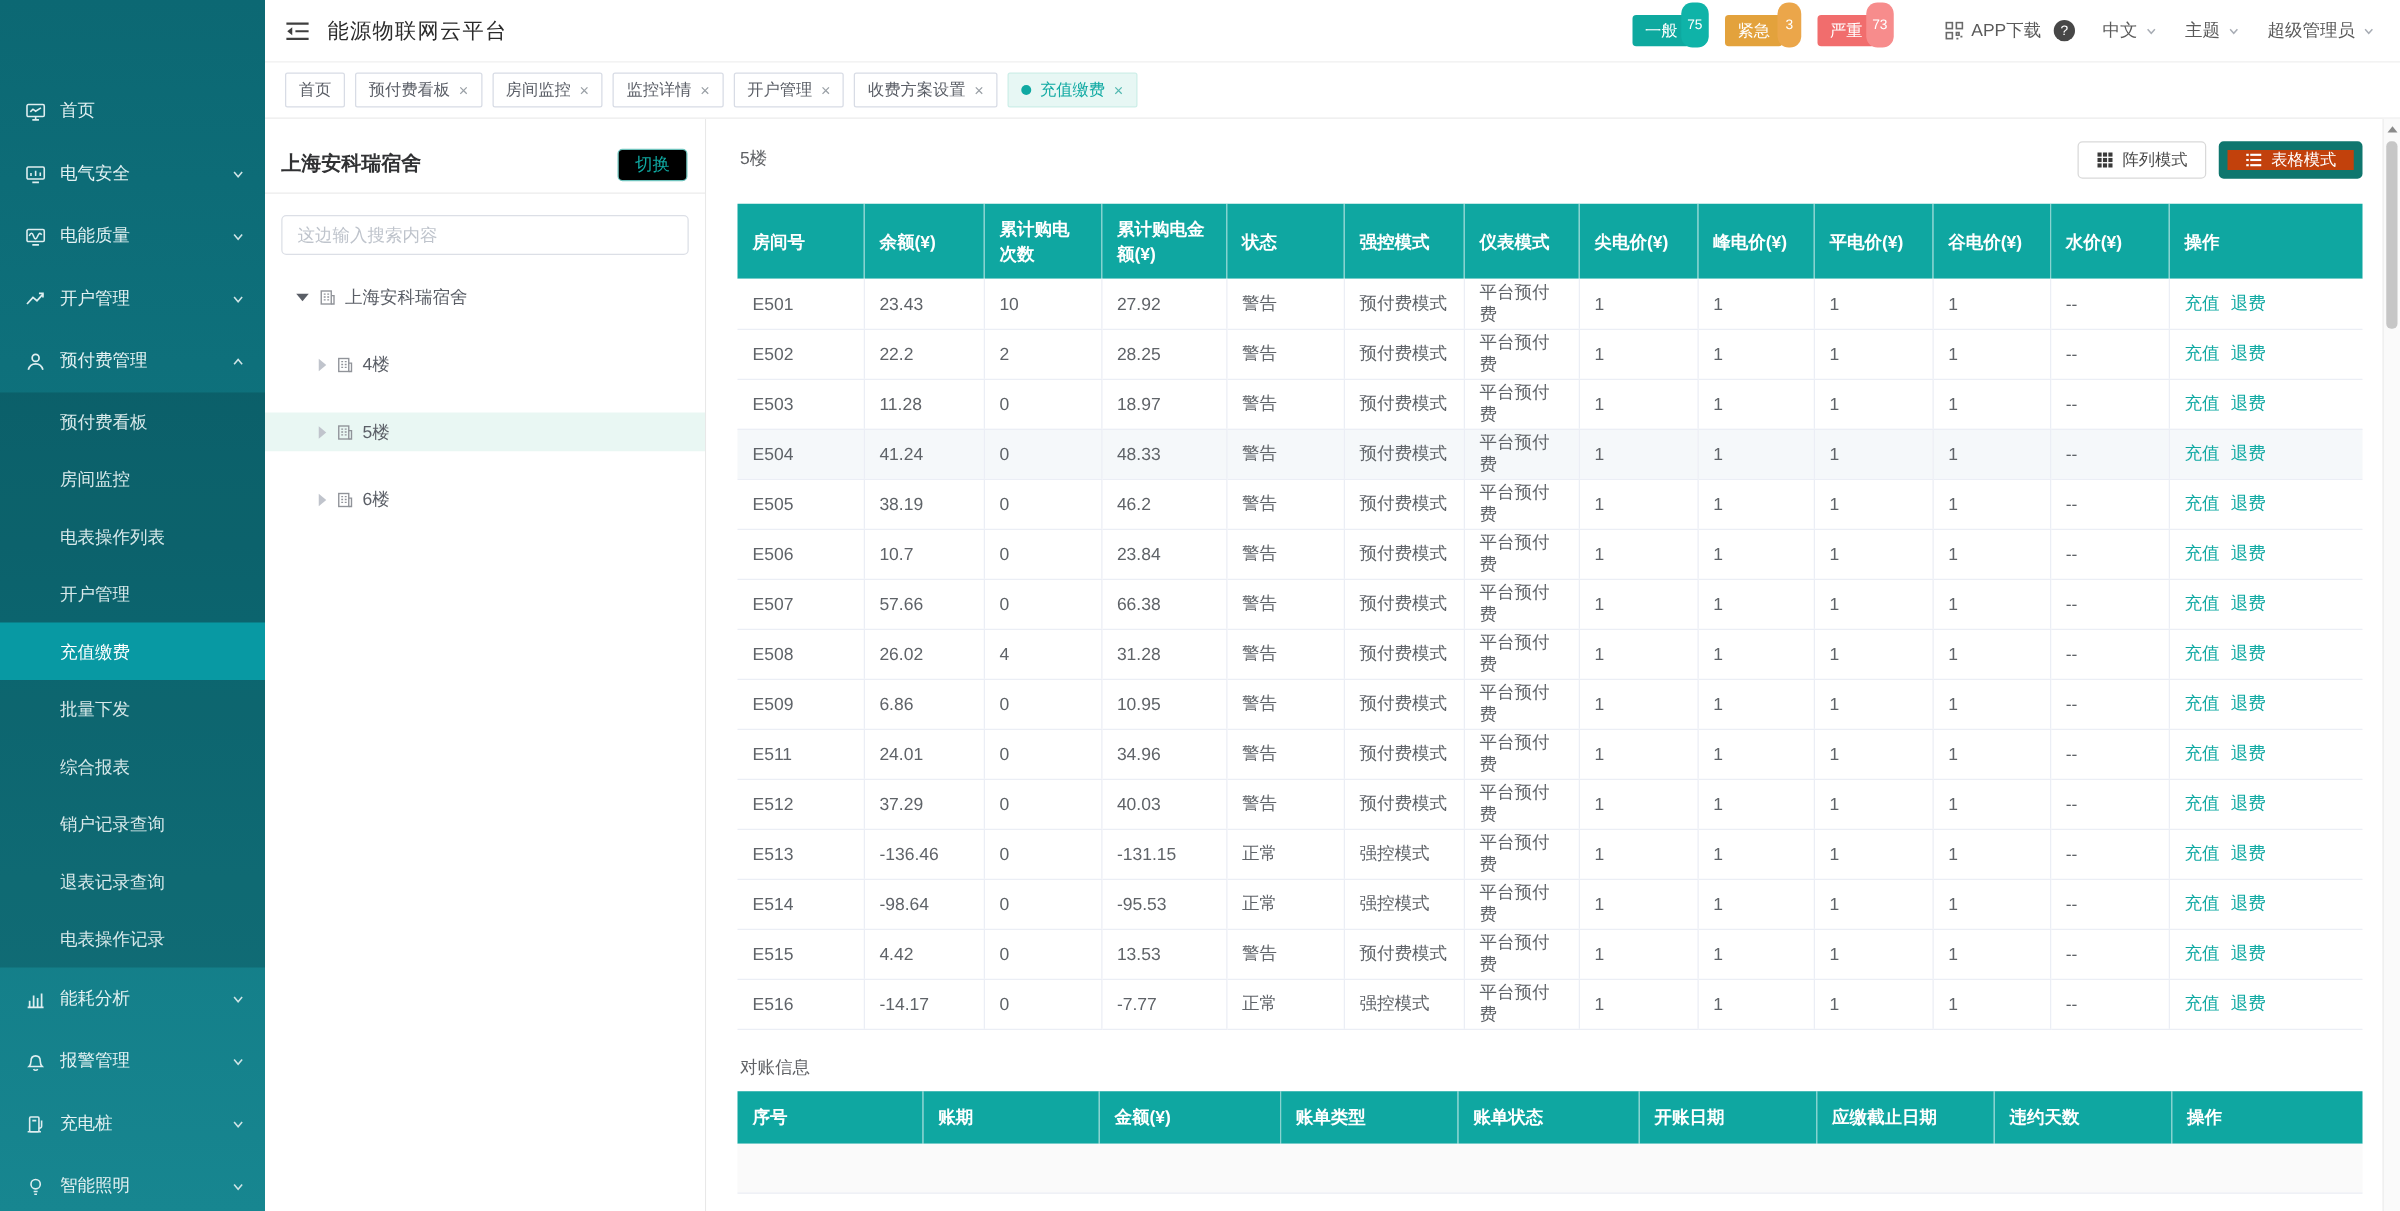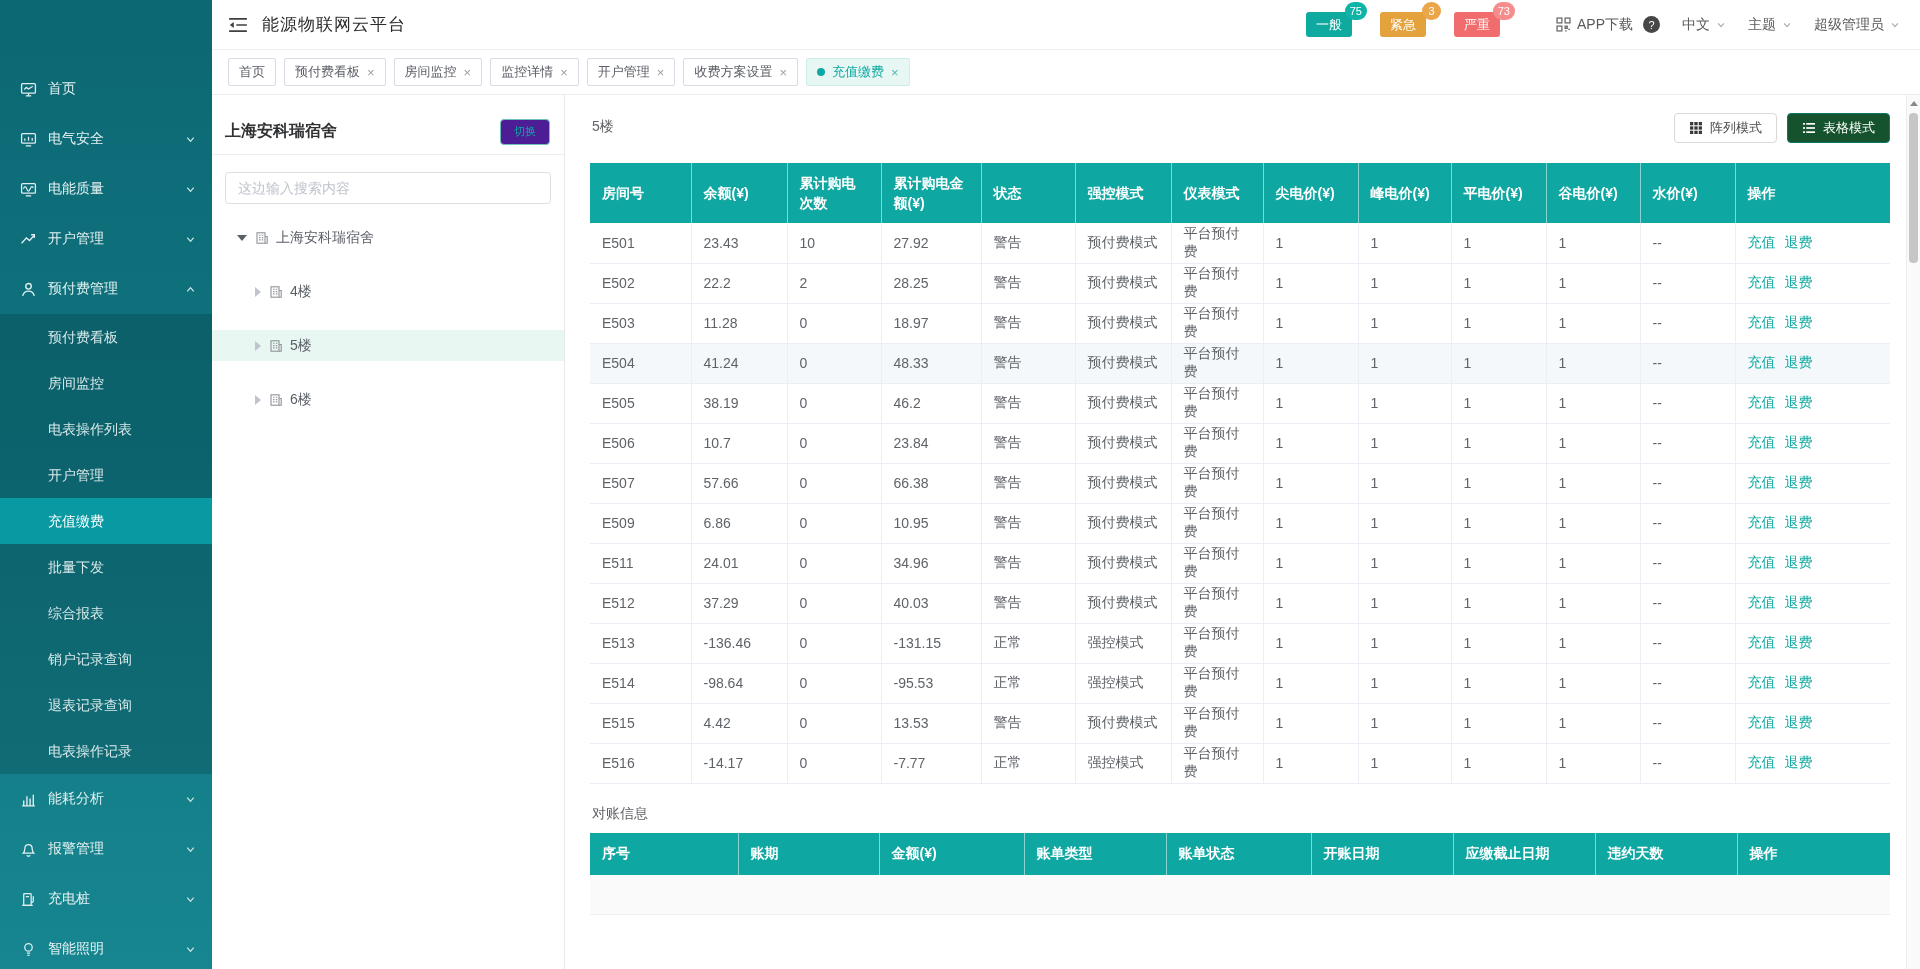--- a/index.html
+++ b/index.html
@@ -39,21 +39,21 @@
   .collapse-btn { margin-left:16px; width:20px; height:18px; cursor:pointer; display:inline-flex; }
   .app-title { font-size:17px; font-weight:normal; margin-left:14px; color:#2b2b2b; letter-spacing:1px; }
   .topbar-right { margin-left:auto; display:flex; align-items:center; margin-right:20px; }
   .alarm-group { display:flex; gap:28px; margin-right:34px; }
   .alarm-pill {
     position:relative; min-width:46px; height:25px; border-radius:3px; color:#fff;
     font-size:13px; display:flex; align-items:center; justify-content:center;
     padding:0 9px; cursor:pointer;
   }
   .alarm-count {
-    position:absolute; top:-10px; right:-15px; min-width:19px; height:18px;
+    position:absolute; top:-10px; right:-15px; min-width:19px; height:36px;
     border-radius:9px; font-size:11px; color:#fff; display:flex; align-items:center;
     justify-content:center; padding:0 5px;
   }
   .topbar-item { display:flex; align-items:center; gap:6px; font-size:14px; color:#5a5a5a; margin-left:22px; cursor:pointer; }
   .topbar-item svg.qr { width:15px; height:15px; color:#6a6a6a; }
   .help-circle {
     width:17px; height:17px; border-radius:50%; background:#474747; color:#fff;
     font-size:11px; display:flex; align-items:center; justify-content:center; cursor:pointer; margin-left:10px;
   }
   .dd-arrow { display:inline-flex; color:#a8adb5; }
@@ -78,21 +78,21 @@
     position:absolute; left:212px; top:95px; width:353px; bottom:0;
     background:#fff; border-right:1px solid #e8e8e8;
   }
   .panel-head {
     height:60px; display:flex; align-items:center; justify-content:space-between;
     padding:14px 14px 0 13px; border-bottom:1px solid #ececec;
   }
   .panel-title { font-size:16px; font-weight:bold; color:#303133; }
   .switch-btn {
     height:26px; padding:0 13px; border:1px solid #6fc3bd; color:#0fa9a2;
-    background:#4c1d95; border-radius:4px; font-size:11px; cursor:pointer;
+    background:#000000; border-radius:4px; font-size:14px; cursor:pointer;
   }
   .panel-search { margin:17px 13px 0 13px; }
   .panel-search input {
     width:100%; height:32px; border:1px solid #dcdfe6; border-radius:4px;
     padding:0 12px; font-size:14px; color:#606266; outline:none;
     font-family:inherit; background:#fff;
   }
   .panel-search input::placeholder { color:#bfc4cc; }
   .tree { margin-top:18px; }
   .tree-row {
@@ -116,21 +116,21 @@
   .main-inner { width:1300px; margin-left:25px; }
   .main-head { position:relative; height:68px; }
   .floor-label { position:absolute; left:2px; top:23px; font-size:14px; color:#606266; }
   .mode-buttons { position:absolute; right:0; top:18px; display:flex; gap:10px; }
   .mode-btn {
     height:30px; display:inline-flex; align-items:center; gap:7px; padding:0 14px;
     border-radius:4px; font-size:13px; cursor:pointer;
   }
   .mode-btn.ghost { background:#fff; border:1px solid #d9d9d9; color:#4a4a4a; }
   .mode-btn.ghost svg { color:#3a3a3a; }
-  .mode-btn.solid { background:#14532d; border:1px solid #0f766e; color:#fff; }
+  .mode-btn.solid { background:#c2410c; border:7px solid #0f766e; color:#fff; }
   .mode-btn svg { width:14px; height:14px; }
   table.data-table { border-collapse:collapse; table-layout:fixed; width:1300px; }
   .data-table thead th {
     background:#0fa7a1; color:#fff; font-size:14px; font-weight:bold; text-align:left;
     padding:6px 12px; vertical-align:middle; word-break:break-all; line-height:1.45;
   }
   .room-table thead th { height:60px; }
   .billing-table thead th { height:42px;margin-left:38px; }
   .data-table thead th + th { border-left:1px solid rgba(255,255,255,0.5); }
   .data-table tbody td {
@@ -610,20 +610,35 @@
             <td>预付费模式</td>
             <td>平台预付费</td>
             <td>1</td>
             <td>1</td>
             <td>1</td>
             <td>1</td>
             <td>--</td>
             <td><span class="op-link">充值</span><span class="op-link">退费</span></td>
           </tr>
           <tr>
+            <td>E508</td>
+            <td>26.02</td>
+            <td>4</td>
+            <td>31.28</td>
+            <td>警告</td>
+            <td>预付费模式</td>
+            <td>平台预付费</td>
+            <td>1</td>
+            <td>1</td>
+            <td>1</td>
+            <td>1</td>
+            <td>--</td>
+            <td><span class="op-link">充值</span><span class="op-link">退费</span></td>
+          </tr>
+          <tr>
             <td>E509</td>
             <td>6.86</td>
             <td>0</td>
             <td>10.95</td>
             <td>警告</td>
             <td>预付费模式</td>
             <td>平台预付费</td>
             <td>1</td>
             <td>1</td>
             <td>1</td>

